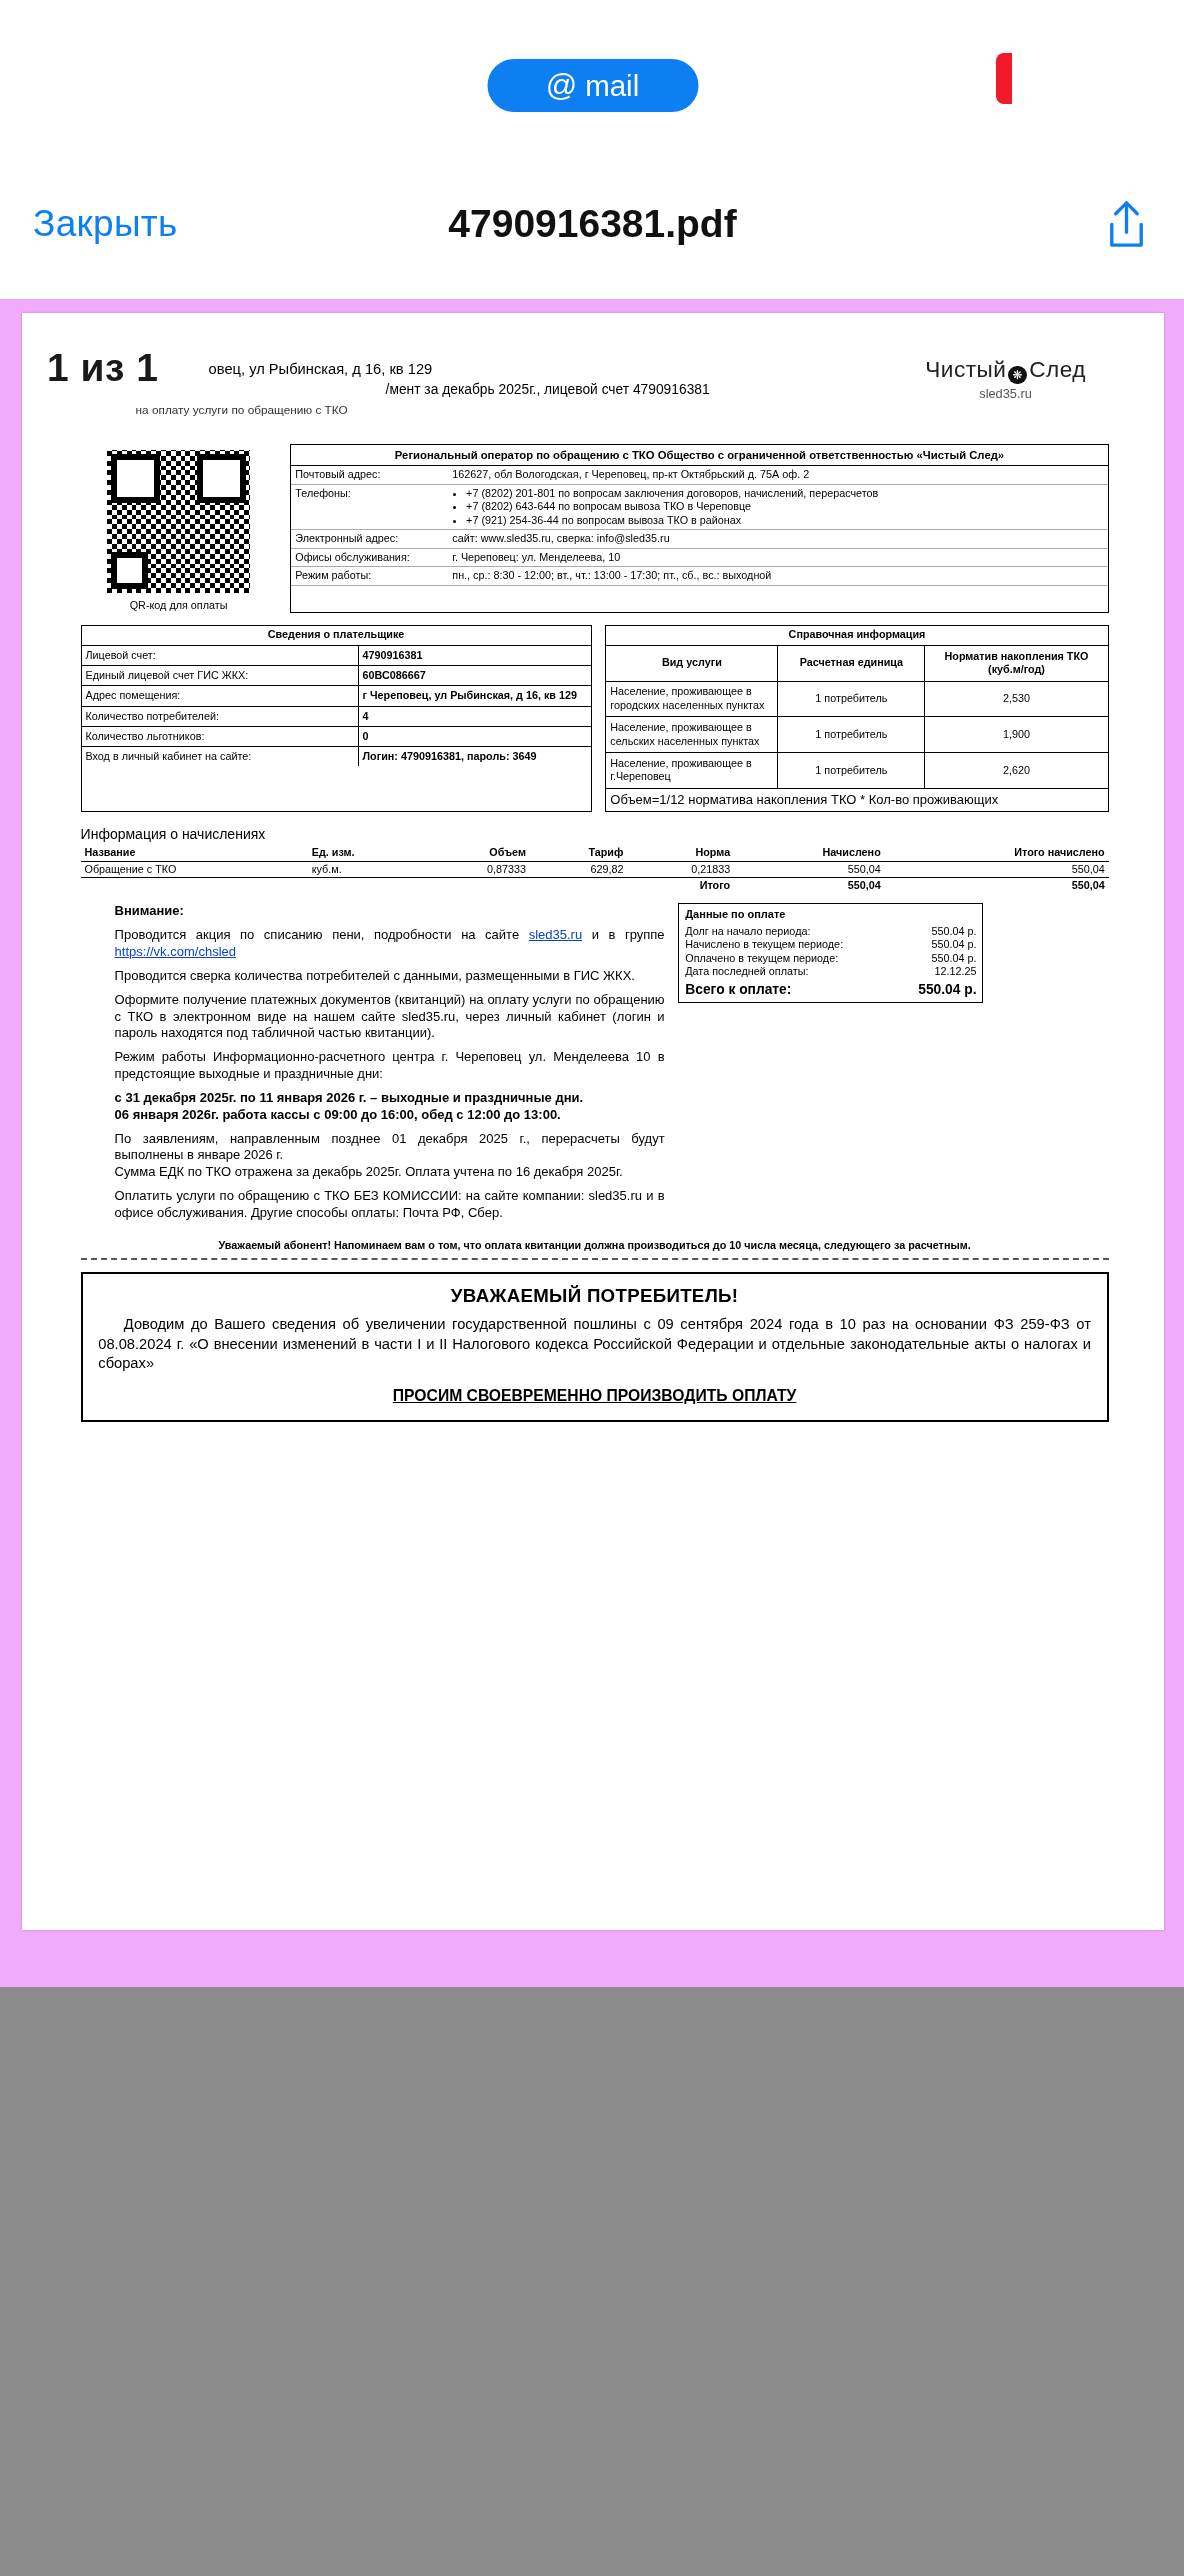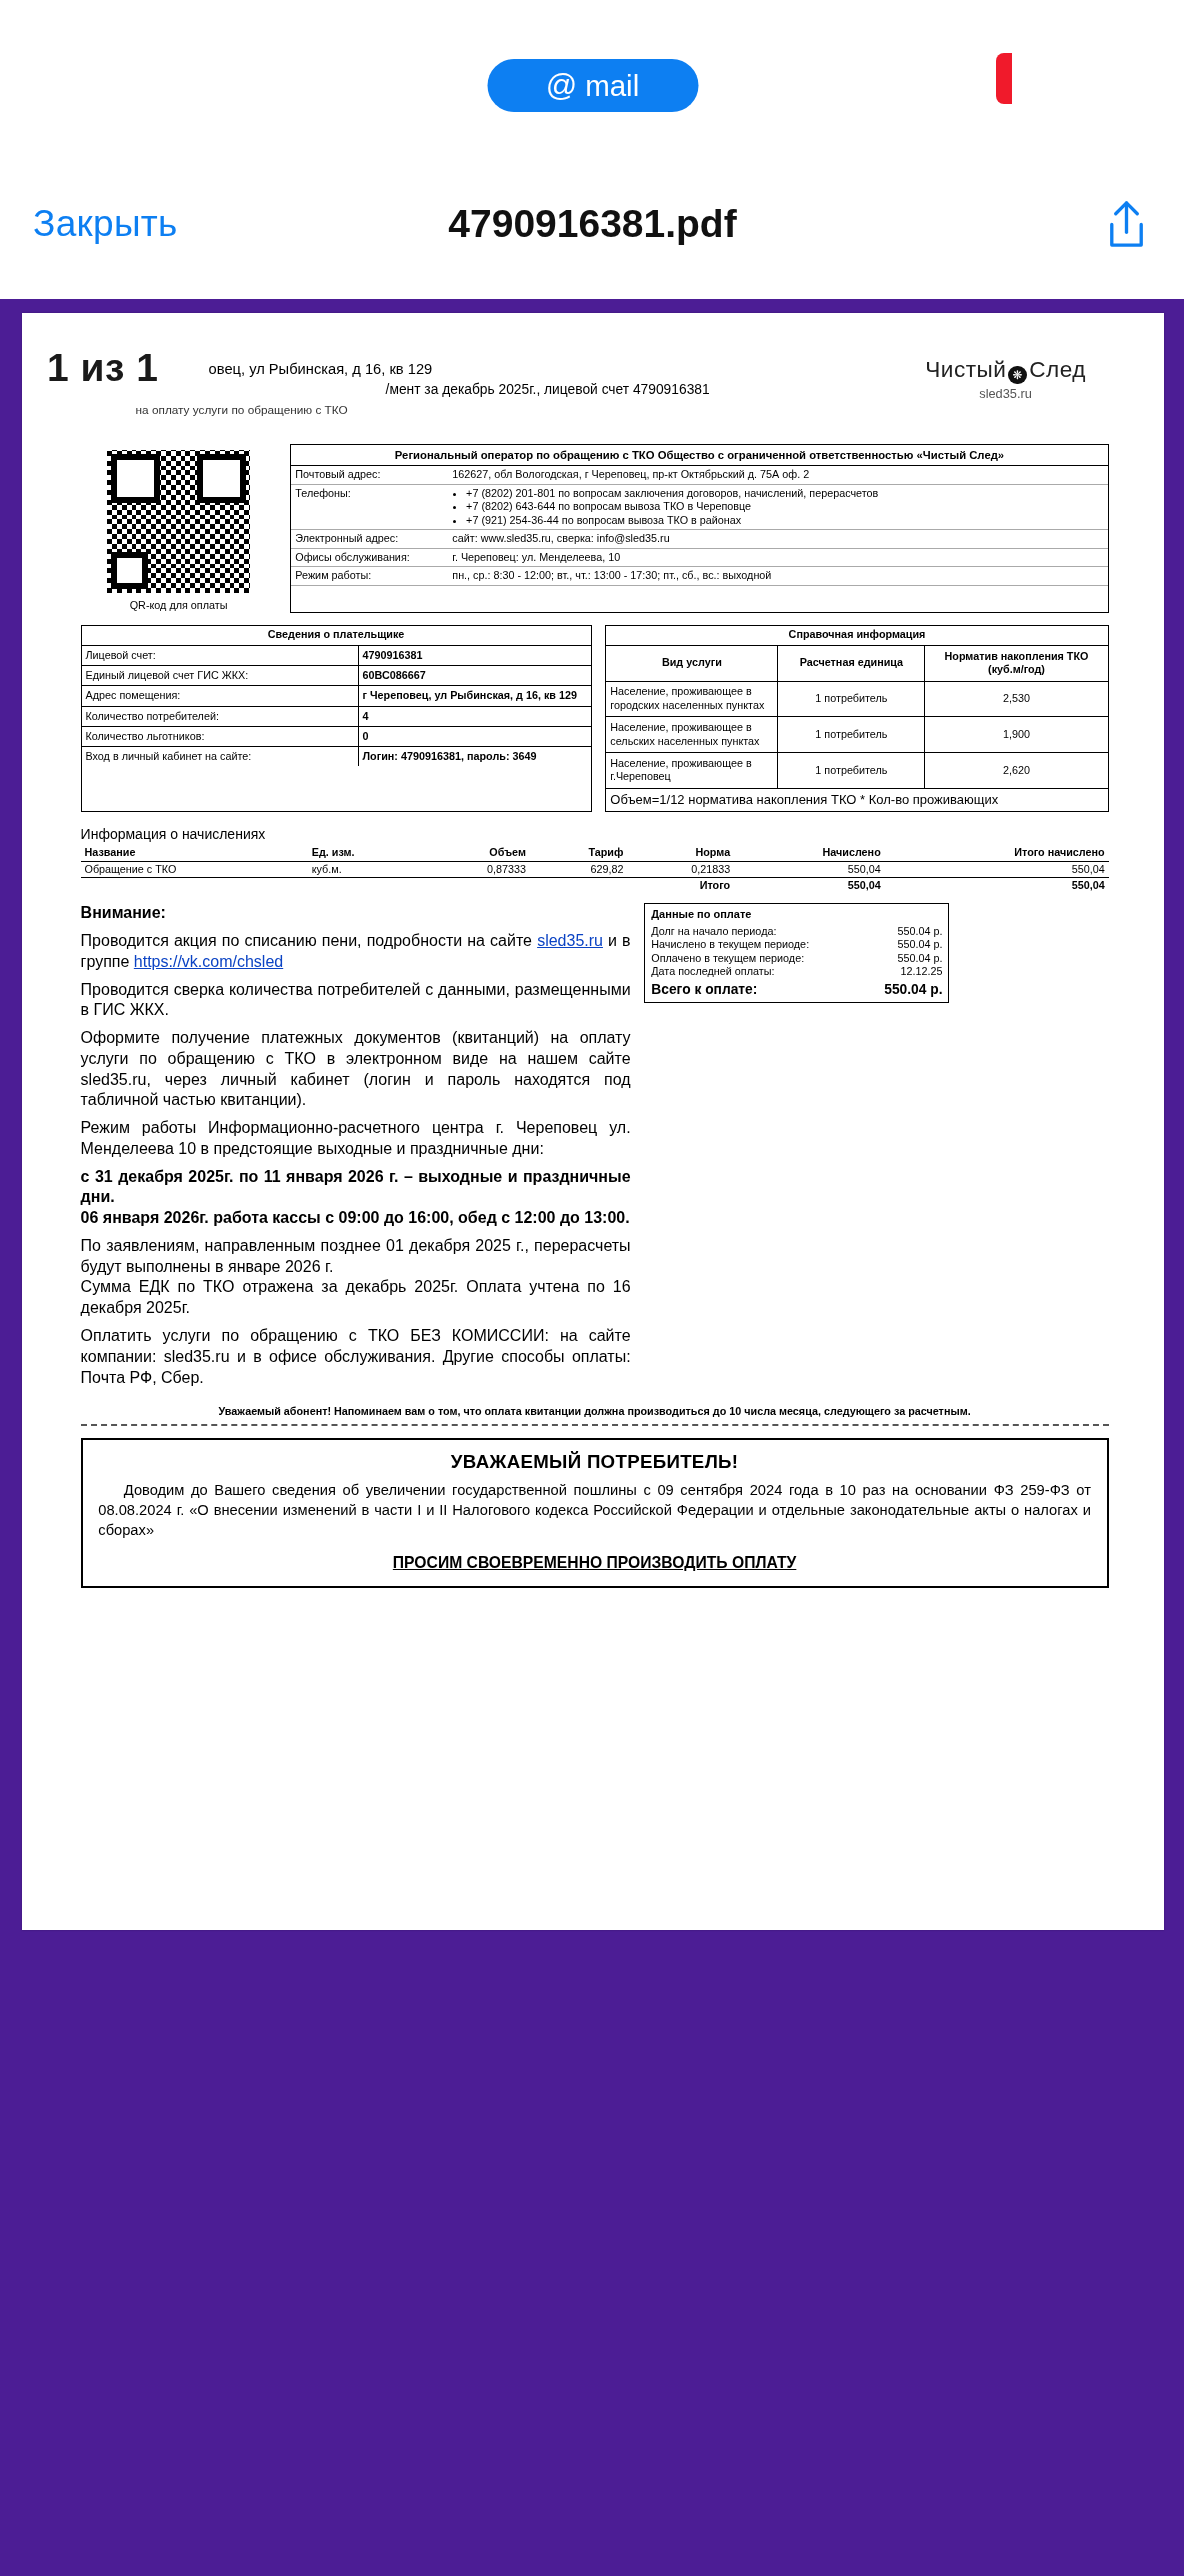--- a/index.html
+++ b/index.html
@@ -77,22 +77,22 @@
     width: 51px;
     height: 55px;
     position: relative;
     z-index: 3;
   }
   .share-btn svg { display:block; }
 
   .viewer {
     position: relative;
     width: 100%;
-    height: 2277px;
-    background: #4c1d95;
+    height: 1688px;
+    background: #f0abfc;
   }
   .page {
     position: absolute;
     left: 21.6px;
     top: 13.8px;
     width: 1142px;
     height: 1617px;
     background: #fff;
     box-shadow: 0 0 2px rgba(0,0,0,0.25);
   }
@@ -281,21 +281,21 @@
     text-align: right;
     border-bottom: 1px solid #000;
     padding: 1px 3.9px;
   }
   .charges th.l, .charges td.l { text-align: left; }
   .charges td { padding: 1px 3.9px; text-align: right; }
   .charges tr.total td { font-weight: bold; border-top: 1px solid #000; }
 
   
   .row-low { display: flex; gap: 13.8px; margin-top: 9.8px; align-items: flex-start; }
-  .attn { width: 550px; font-size: 16px; line-height: 1.3; }
+  .attn { width: 550px; font-size: 13px; line-height: 1.3; margin-left: 34px; }
   .attn b { font-weight: bold; }
   .attn p { margin: 0 0 6.9px 0; text-align: justify; }
   .attn a { color: #0b43c4; text-decoration: underline; }
   .pay-box {
     width: 305px;
     border: 1px solid #000;
     padding: 3.9px 5.9px;
     font-size: 10.8px;
   }
   .pay-box .pt { font-weight: bold; font-size: 11px; margin-bottom: 2.9px; }

